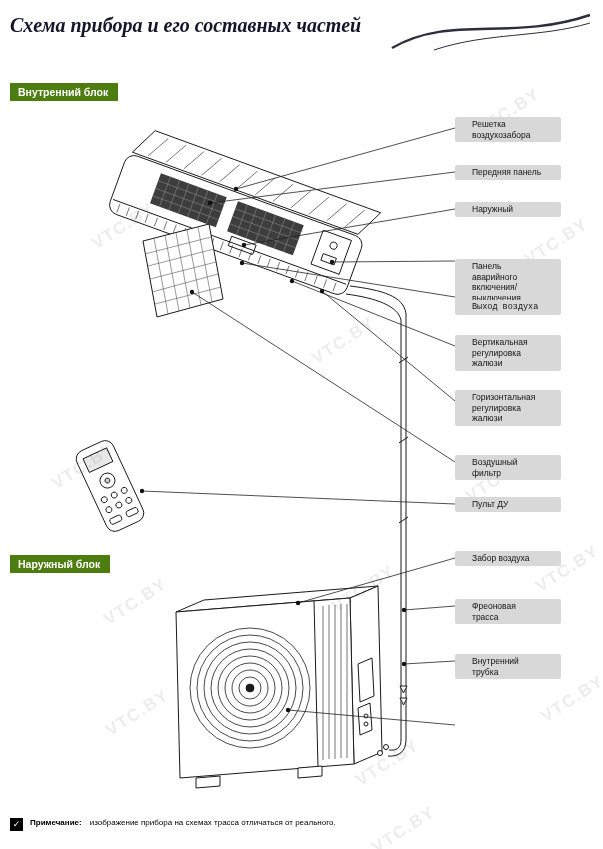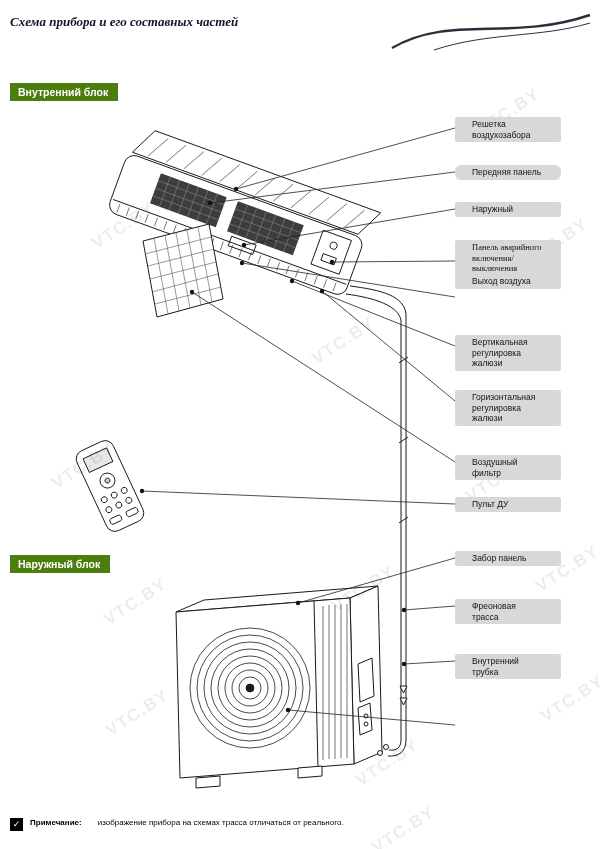--- a/index.html
+++ b/index.html
@@ -9,21 +9,21 @@
     width: 603px; height: 849px;
     margin: 0 auto;
     background: #fff;
     overflow: hidden;
     font-family: "Liberation Sans", sans-serif;
   }
   .title {
     position: absolute; left: 10px; top: 14px; z-index: 3;
     font-family: "Liberation Serif", serif;
     font-style: italic; font-weight: bold;
-    font-size: 13px; color: #14142b;
+    font-size: 20px; color: #14142b;
   }
   .swoosh { position: absolute; left: 388px; top: 8px; z-index: 3; }
   .section-bar {
     position: absolute; left: 10px; z-index: 3;
     background: #4d7c0f; color: #fff;
     font-weight: bold; font-size: 10.5px;
     padding: 3px 10px 3px 8px;
     white-space: nowrap;
   }
   .diagram { position: absolute; left: 0; top: 0; z-index: 1; }
@@ -44,21 +44,21 @@
   .note {
     position: absolute; left: 10px; top: 818px; z-index: 3;
     display: flex; align-items: flex-start; gap: 7px;
     font-size: 8px; color: #000; width: 560px;
   }
   .note-icon {
     flex: none; width: 13px; height: 13px;
     background: #000; color: #fff;
     font-size: 9px; line-height: 13px; text-align: center;
   }
-  .note-label { font-weight: bold; margin-right: 16px; }
+  .note-label { font-weight: bold; margin-right: 8px; }
   svg line, svg path, svg polygon, svg rect, svg circle { vector-effect: non-scaling-stroke; }
 </style>
 </head>
 <body>
 
 <div class="page">
 
   <h1 class="title">Схема прибора и его составных частей</h1>
 
   <svg class="swoosh" width="206" height="46" viewBox="0 0 206 46">
@@ -259,29 +259,29 @@
       <line x1="455" y1="606" x2="404" y2="610"></line>
         <circle cx="404" cy="610" r="2.2" fill="#111" stroke="none"></circle>
       <line x1="455" y1="661" x2="404" y2="664"></line>
         <circle cx="404" cy="664" r="2.2" fill="#111" stroke="none"></circle>
       <line x1="455" y1="725" x2="288" y2="710"></line>
         <circle cx="288" cy="710" r="2.2" fill="#111" stroke="none"></circle>
     </g>
   </svg>
 
   <div class="callout" style="top:117px;">Решетка воздухозабора</div>
-  <div class="callout" style="top:165px;border-radius:6px;">Передняя панель</div>
+  <div class="callout" style="top:165px;">Передняя панель</div>
   <div class="callout" style="top:202px;">Наружный</div>
-  <div class="callout" style="top:240px;font-family:Liberation Serif, serif;">Панель аварийного включения/ выключения</div>
-  <div class="callout" style="top:274px;">Выход воздуха</div>
+  <div class="callout" style="top:259px;">Панель аварийного включения/ выключения</div>
+  <div class="callout" style="top:300px;font-family:Liberation Mono, monospace;">Выход воздуха</div>
   <div class="callout" style="top:390px;">Горизонтальная регулировка жалюзи</div>
   <div class="callout" style="top:335px;">Вертикальная регулировка жалюзи</div>
   <div class="callout" style="top:455px;">Воздушный фильтр</div>
   <div class="callout" style="top:497px;">Пульт ДУ</div>
-  <div class="callout" style="top:551px;">Забор панель</div>
+  <div class="callout" style="top:551px;">Забор воздуха</div>
   <div class="callout" style="top:599px;">Фреоновая трасса</div>
   <div class="callout" style="top:654px;">Внутренний трубка</div>
 
   <div class="note">
     <span class="note-icon">✓</span>
     <span>
       <span class="note-label">Примечание:</span><span>изображение прибора на схемах трасса отличаться от реального.</span>
     </span>
   </div>
 

